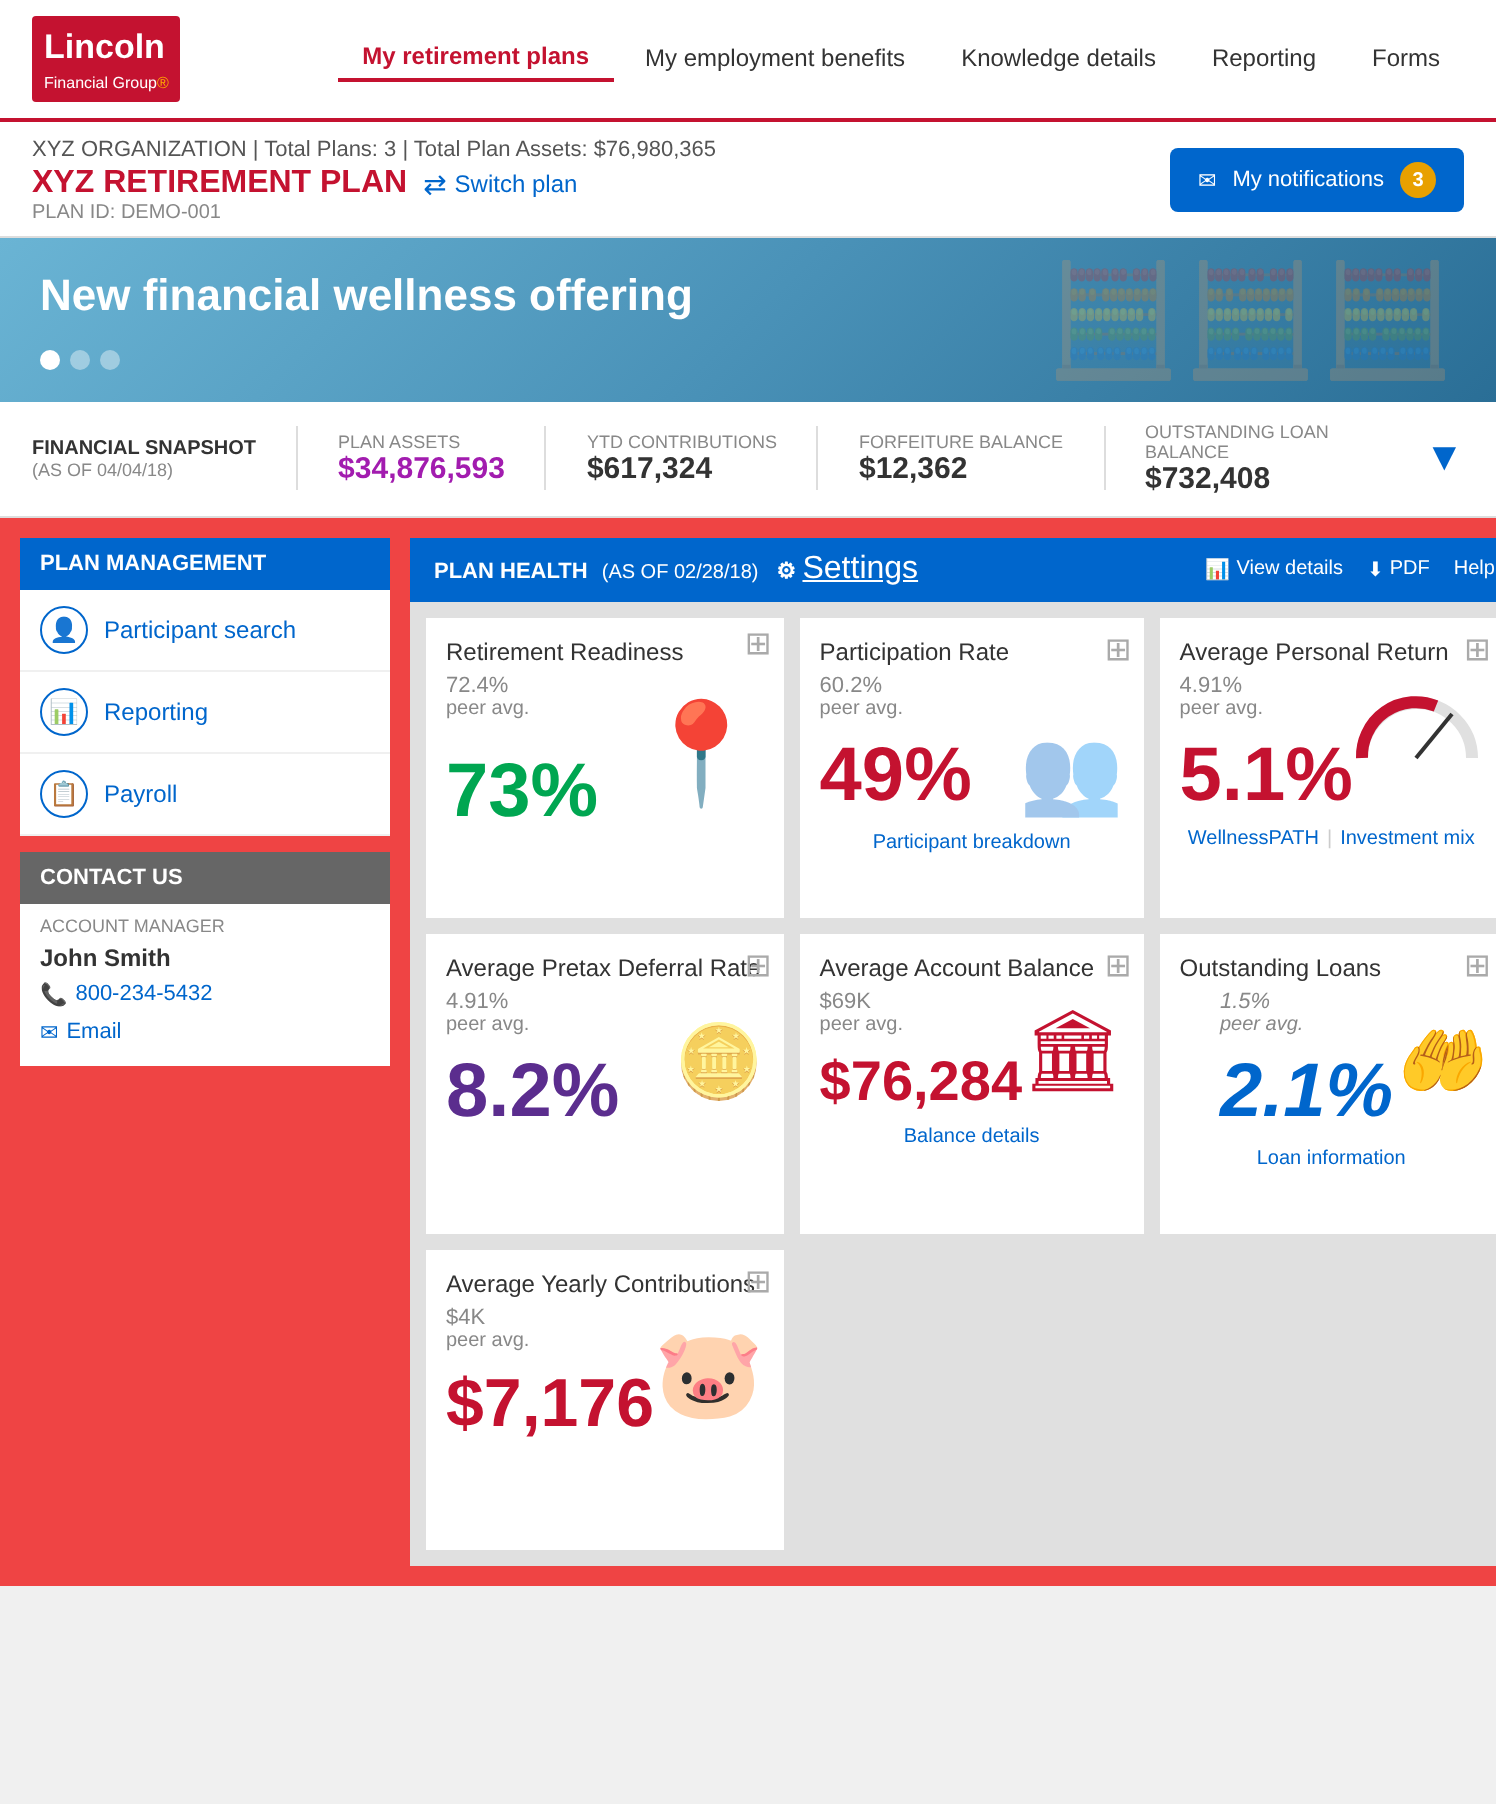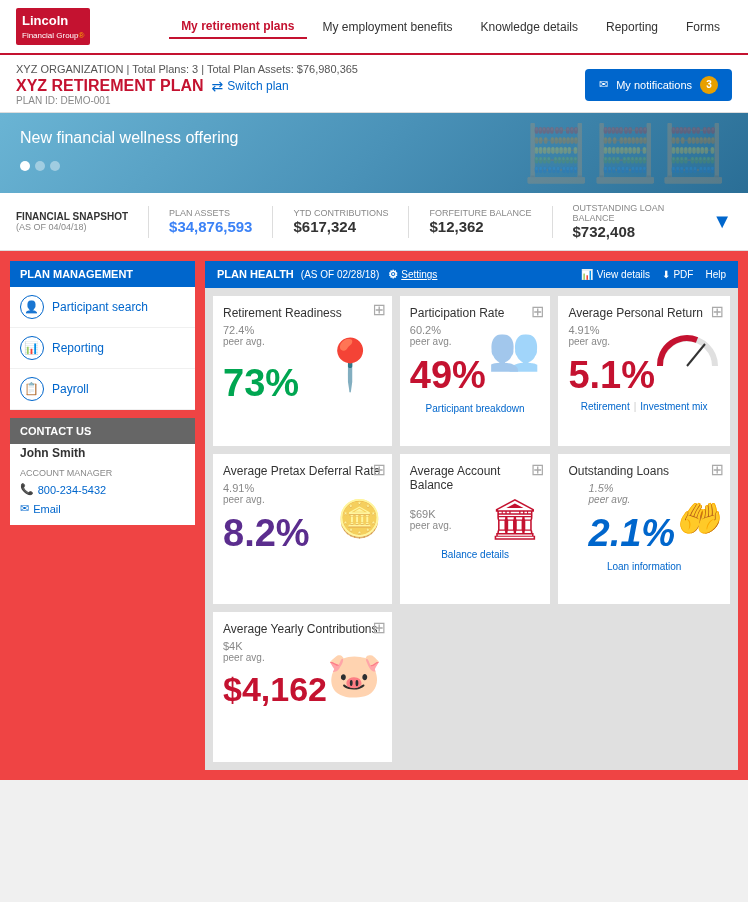--- a/index.html
+++ b/index.html
@@ -4,21 +4,21 @@
   <style>
     * { box-sizing: border-box; margin: 0; padding: 0; }
     body { font-family: Arial, sans-serif; font-size: 12px; background: #f0f0f0; width: 748px; }
   </style>
 </head>
 <body>
 
 <div style="background:white; border-bottom:2px solid #c41230; padding:8px 16px; display:flex; align-items:center; justify-content:space-between;">
   <div style="display:flex; align-items:center; gap:4px;">
     <div style="background:#c41230; color:white; font-size:9px; font-weight:bold; padding:4px 6px; border-radius:2px; line-height:1.4;">
-      <div style="font-size:13px; font-weight:900;">Lincoln</div>
+      <div style="font-size:17px; font-weight:900;">Lincoln</div>
       <div style="font-size:8px; font-weight:normal;">Financial Group<span style="color:#ffaa00;">®</span></div>
     </div>
   </div>
   <div style="display:flex; gap:4px; align-items:center;">
     <div style="color:#c41230; font-size:12px; padding:4px 12px; text-align:center; border-bottom:2px solid #c41230; cursor:pointer; font-weight:bold;">
       <span>My retirement plans</span>
     </div>
     <div style="color:#333; font-size:12px; padding:4px 12px; cursor:pointer;">
       <span>My employment benefits</span>
     </div>
@@ -50,37 +50,37 @@
     <span>✉</span>
     <span>My notifications</span>
     <span style="background:#e8a000; color:white; border-radius: 50%; width:18px; height:18px; display:flex; align-items:center; justify-content:center; font-size:10px; font-weight:bold;">3</span>
   </div>
 </div>
 
 <div style="background:linear-gradient(135deg, #6ab4d4 0%, #4a92b8 50%, #2a6e96 100%); padding:16px 20px; color:white; position:relative; overflow:hidden; min-height:80px;">
   <div style="position:absolute; right:20px; top:0; bottom:0; display:flex; align-items:center; opacity:0.25; font-size:55px; gap:4px;">
     🧮🧮🧮
   </div>
-  <div style="font-size:16px; font-weight:normal; margin-bottom:14px;">New financial wellness offering</div>
+  <div style="font-size:22px; font-weight:bold; margin-bottom:14px;">New financial wellness offering</div>
   <div style="display:flex; gap:5px; margin-top:10px;">
     <div style="width:10px; height:10px; border-radius:50%; background:white;"></div>
     <div style="width:10px; height:10px; border-radius:50%; background:rgba(255,255,255,0.4);"></div>
     <div style="width:10px; height:10px; border-radius:50%; background:rgba(255,255,255,0.4);"></div>
   </div>
 </div>
 
 <div style="background:white; padding:10px 16px; border-bottom:1px solid #ddd; display:flex; align-items:center; gap:20px;">
   <div>
     <div style="font-size:10px; font-weight:bold; color:#333; text-transform:uppercase;">FINANCIAL SNAPSHOT</div>
     <div style="font-size:9px; color:#888;">(AS OF 04/04/18)</div>
   </div>
   <div style="width:1px; height:32px; background:#ddd;"></div>
   <div>
     <div style="font-size:9px; color:#888; text-transform:uppercase;">PLAN ASSETS</div>
-    <div style="font-size:15px; font-weight:bold; color:#3b82f6;">$34,876,593</div>
+    <div style="font-size:15px; font-weight:bold; color:#a21caf;">$34,876,593</div>
   </div>
   <div style="width:1px; height:32px; background:#ddd;"></div>
   <div>
     <div style="font-size:9px; color:#888; text-transform:uppercase;">YTD CONTRIBUTIONS</div>
     <div style="font-size:15px; font-weight:bold; color:#333;">$617,324</div>
   </div>
   <div style="width:1px; height:32px; background:#ddd;"></div>
   <div>
     <div style="font-size:9px; color:#888; text-transform:uppercase;">FORFEITURE BALANCE</div>
     <div style="font-size:15px; font-weight:bold; color:#333;">$12,362</div>
@@ -112,41 +112,41 @@
 
       <div style="display:flex; align-items:center; gap:8px; padding:8px 10px; border-bottom:1px solid #f0f0f0; cursor:pointer; color:#0066cc; font-size:12px;">
         <div style="width:24px; height:24px; border:1px solid #0066cc; border-radius:50%; display:flex; align-items:center; justify-content:center; font-size:12px; flex-shrink:0;">📋</div>
         <span>Payroll</span>
       </div>
 
     </div>
 
     <div style="background:white;">
       <div style="background:#666; color:white; font-size:11px; font-weight:bold; padding:7px 10px; text-transform:uppercase;">CONTACT US</div>
+      <div style="font-size:9px; color:#888; text-transform:uppercase; padding:6px 10px 2px;">ACCOUNT MANAGER</div>
       <div style="font-size:12px; font-weight:bold; color:#333; padding:2px 10px;">John Smith</div>
-      <div style="font-size:9px; color:#888; text-transform:uppercase; padding:6px 10px 2px;">ACCOUNT MANAGER</div>
       <div style="padding:3px 10px; font-size:11px; color:#0066cc; display:flex; align-items:center; gap:4px; cursor:pointer;">
         <span>📞</span>
         <span>800-234-5432</span>
       </div>
       <div style="padding:3px 10px 10px; font-size:11px; color:#0066cc; display:flex; align-items:center; gap:4px; cursor:pointer;">
         <span>✉</span>
         <span>Email</span>
       </div>
     </div>
   </div>
 
   <div style="flex:1;">
 
     <div style="background:#0066cc; color:white; padding:7px 12px; display:flex; align-items:center; justify-content:space-between; font-size:11px; font-weight:bold;">
       <div>
         <span>PLAN HEALTH</span>
         <span style="font-weight:normal; font-size:10px; margin-left:4px;">(AS OF 02/28/18)</span>
         <span style="margin-left:6px;">⚙</span>
-        <span style="cursor:pointer; text-decoration:underline; font-weight:normal; font-size:10px;">Settings</span>
+        <span style="cursor:pointer; text-decoration:underline; font-weight:normal; font-size:16px;">Settings</span>
       </div>
       <div style="display:flex; gap:12px; align-items:center;">
         <div style="display:flex; align-items:center; gap:3px; cursor:pointer; font-size:10px; font-weight:normal;">
           <span>📊</span>
           <span>View details</span>
         </div>
         <div style="display:flex; align-items:center; gap:3px; cursor:pointer; font-size:10px; font-weight:normal;">
           <span>⬇</span>
           <span>PDF</span>
         </div>
@@ -165,21 +165,21 @@
             <div style="font-size:10px; color:#888;">peer avg.</div>
             <div style="font-size:38px; font-weight:bold; color:#00a651; line-height:1.1; margin-top:16px;">73%</div>
           </div>
           <div style="font-size:50px; color:#00a651;">📍</div>
         </div>
       </div>
 
       <div style="background:white; padding:10px; min-height:150px; position:relative;">
         <div style="position:absolute; top:6px; right:6px; color:#aaa; font-size:16px; cursor:pointer;">⊞</div>
         <div style="font-size:12px; color:#333; margin-bottom:4px;">Participation Rate</div>
-        <div style="display:flex; justify-content:space-between; align-items:flex-start;">
+        <div style="display:flex; justify-content:space-between; align-items:flex-end;">
           <div>
             <div style="font-size:11px; color:#888;">60.2%</div>
             <div style="font-size:10px; color:#888;">peer avg.</div>
             <div style="font-size:38px; font-weight:bold; color:#c41230; line-height:1.1; margin-top:8px;">49%</div>
           </div>
           <div style="font-size:42px; opacity:0.4;">👥</div>
         </div>
         <div style="font-size:10px; color:#0066cc; cursor:pointer; text-align:center; margin-top:6px;">Participant breakdown</div>
       </div>
 
@@ -194,21 +194,21 @@
           </div>
           <div style="margin-top:4px;">
             <svg width="65" height="40" viewBox="0 0 65 40">
               <path d="M 5 38 A 27 27 0 0 1 60 38" fill="none" stroke="#e0e0e0" stroke-width="6"></path>
               <path d="M 5 38 A 27 27 0 0 1 42 12" fill="none" stroke="#c41230" stroke-width="6"></path>
               <line x1="32" y1="38" x2="50" y2="16" stroke="#333" stroke-width="2"></line>
             </svg>
           </div>
         </div>
         <div style="display:flex; gap:4px; justify-content:center; margin-top:4px; font-size:10px; color:#0066cc;">
-          <span style="cursor:pointer;">Retirement</span>
+          <span style="cursor:pointer;">WellnessPATH</span>
           <span style="color:#ccc;">|</span>
           <span style="cursor:pointer;">Investment mix</span>
         </div>
       </div>
 
       <div style="background:white; padding:10px; min-height:150px; position:relative;">
         <div style="position:absolute; top:6px; right:6px; color:#aaa; font-size:16px; cursor:pointer;">⊞</div>
         <div style="font-size:12px; color:#333; margin-bottom:4px;">Average Pretax Deferral Rate</div>
         <div style="display:flex; justify-content:space-between; align-items:center;">
           <div>
@@ -220,20 +220,21 @@
         </div>
       </div>
 
       <div style="background:white; padding:10px; min-height:150px; position:relative;">
         <div style="position:absolute; top:6px; right:6px; color:#aaa; font-size:16px; cursor:pointer;">⊞</div>
         <div style="font-size:12px; color:#333; margin-bottom:4px;">Average Account Balance</div>
         <div style="display:flex; justify-content:space-between; align-items:center;">
           <div>
             <div style="font-size:11px; color:#888;">$69K</div>
             <div style="font-size:10px; color:#888;">peer avg.</div>
+            <div style="font-size:28px; font-weight:bold; color:#c41230; line-height:1.1; margin-top:8px;">$76,284</div>
           </div>
           <div style="font-size:40px; color:#c41230;">🏛</div>
         </div>
         <div style="font-size:10px; color:#0066cc; cursor:pointer; text-align:center; margin-top:6px;">Balance details</div>
       </div>
 
       <div style="background:white; padding:10px; min-height:150px; position:relative;">
         <div style="position:absolute; top:6px; right:6px; color:#aaa; font-size:16px; cursor:pointer;">⊞</div>
         <div style="font-size:12px; color:#333; margin-bottom:4px;">Outstanding Loans</div>
         <div style="display:flex; justify-content:flex-end; align-items:center;font-style:italic;">
@@ -247,21 +248,21 @@
         <div style="font-size:10px; color:#0066cc; cursor:pointer; text-align:center; margin-top:6px;">Loan information</div>
       </div>
 
       <div style="background:white; padding:10px; min-height:150px; position:relative; grid-column:1;">
         <div style="position:absolute; top:6px; right:6px; color:#aaa; font-size:16px; cursor:pointer;">⊞</div>
         <div style="font-size:12px; color:#333; margin-bottom:4px;">Average Yearly Contributions</div>
         <div style="display:flex; justify-content:space-between; align-items:center;">
           <div>
             <div style="font-size:11px; color:#888;">$4K</div>
             <div style="font-size:10px; color:#888;">peer avg.</div>
-            <div style="font-size:34px; font-weight:bold; color:#c41230; line-height:1.1; margin-top:8px;">$4,162</div>
+            <div style="font-size:34px; font-weight:bold; color:#c41230; line-height:1.1; margin-top:8px;">$7,176</div>
           </div>
           <div style="font-size:44px;">🐷</div>
         </div>
       </div>
 
     </div>
   </div>
 </div>
 
 </body></html>

